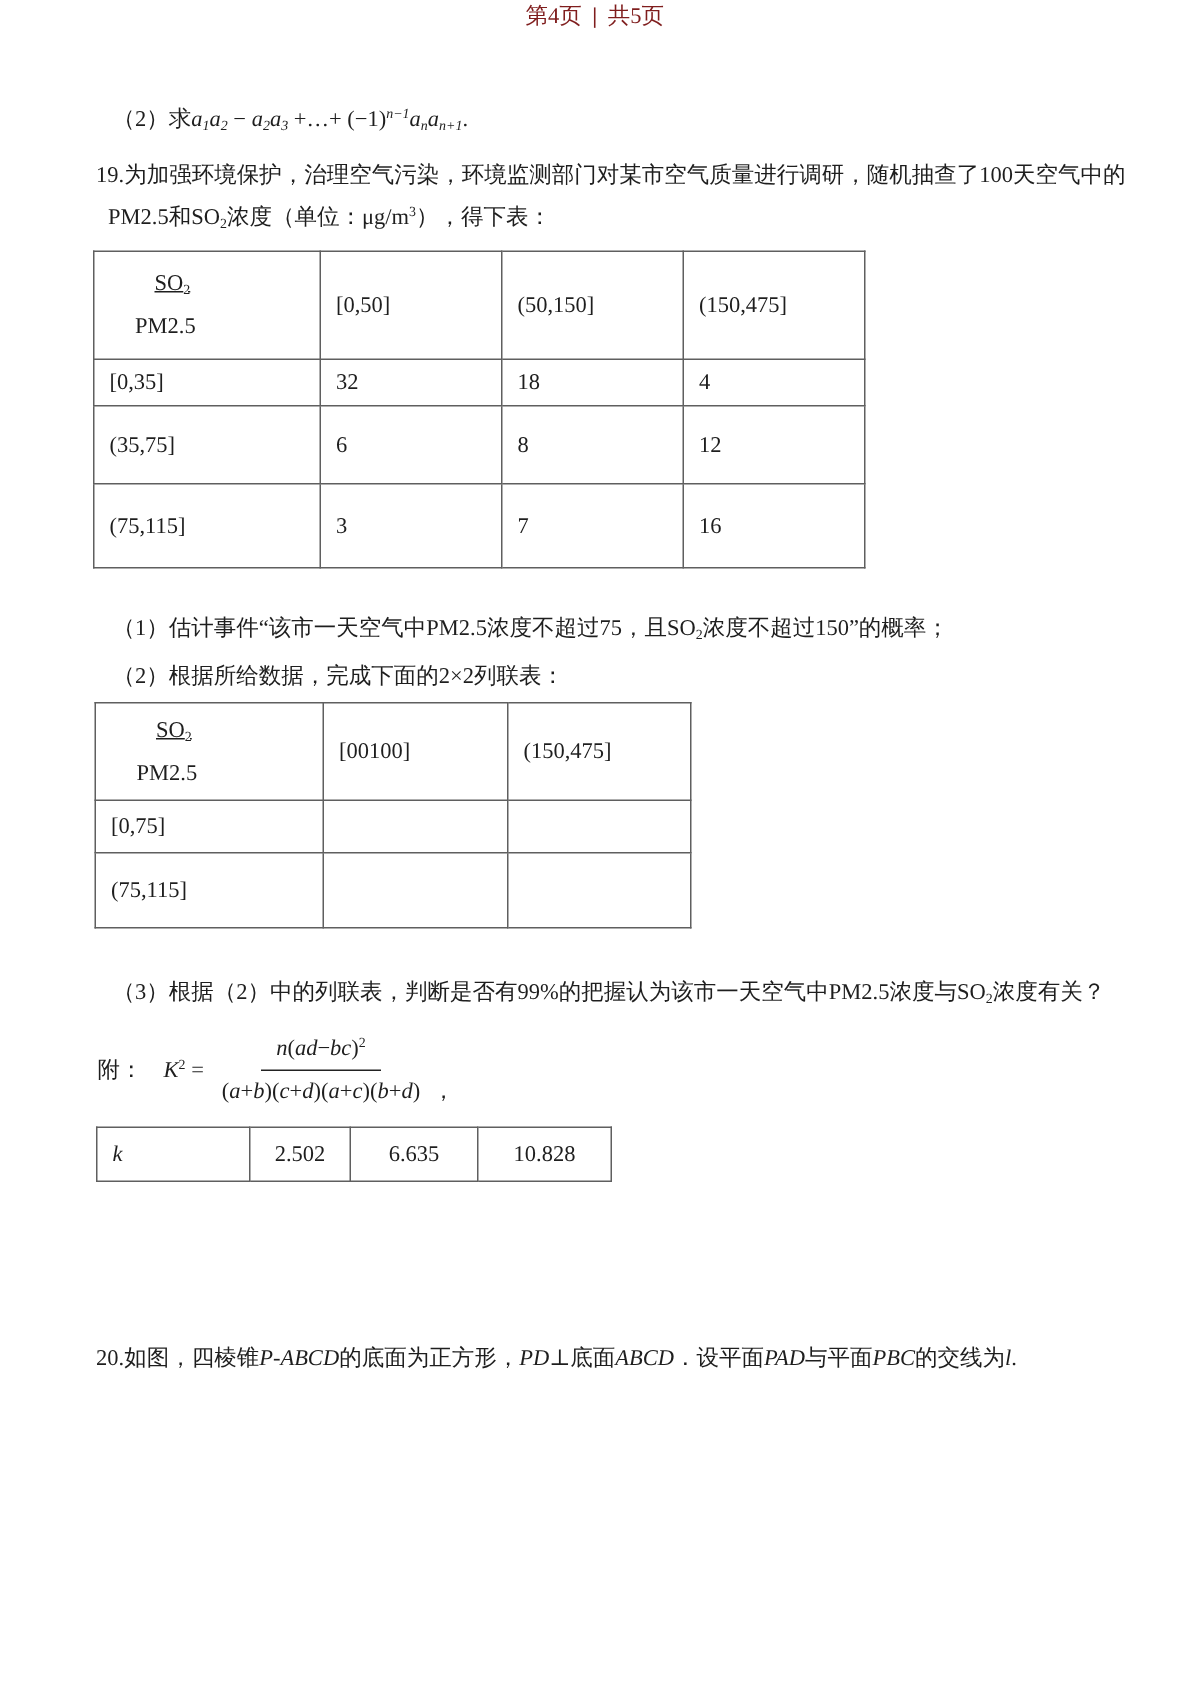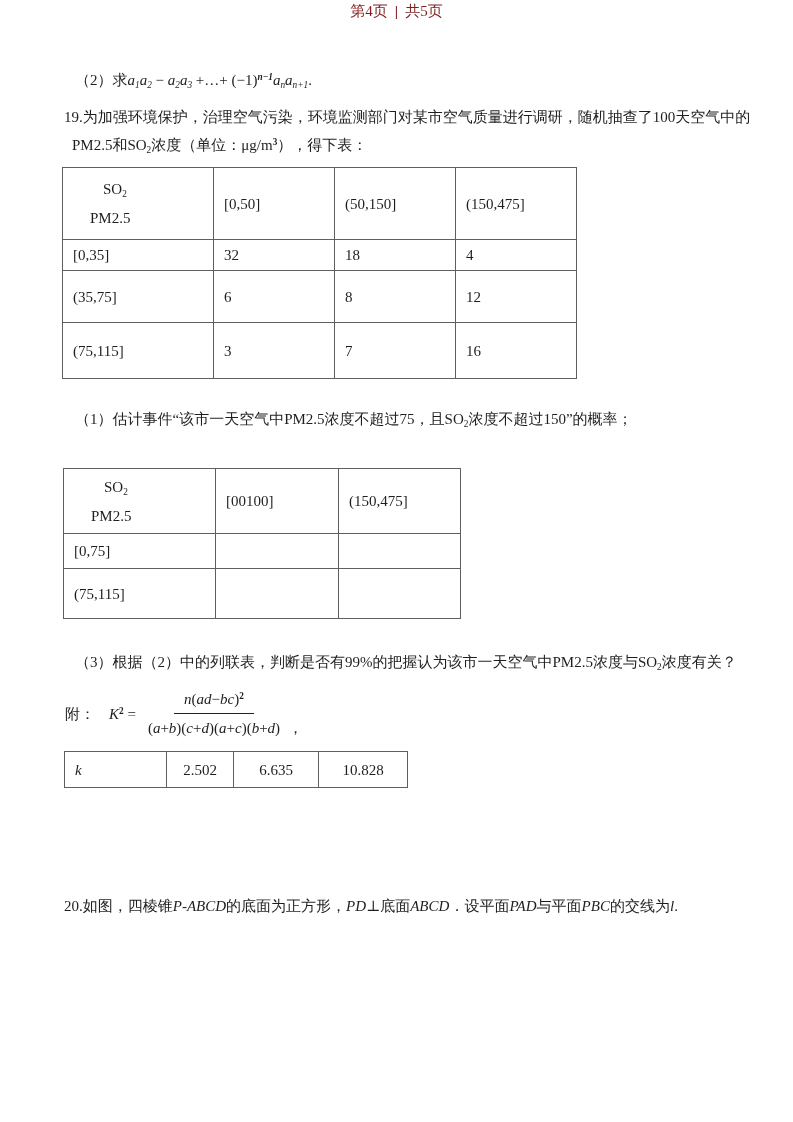--- a/index.html
+++ b/index.html
@@ -4,30 +4,30 @@
 <style>
   html,body { margin:0; padding:0; background:#ffffff; }
   #page {
     position:relative; width:793px; height:1122px; background:#ffffff;
     font-family:"Liberation Serif","DejaVu Serif",serif;
     color:#1e1e1e; font-size:15px; line-height:22px;
   }
   .abs { position:absolute; white-space:nowrap; }
   i { font-family:"Liberation Serif","DejaVu Serif",serif; font-style:italic; }
   sub { font-size:0.62em; vertical-align:-0.3em; line-height:0; }
-  sup { font-size:0.62em; vertical-align:0.55em; line-height:0;font-weight:bold; }
+  sup { font-size:0.62em; vertical-align:0.55em; line-height:0; }
   sub.it, sup.it { font-style:italic; }
 
   table { border-collapse:collapse; table-layout:fixed; }
   td {
     border:1.5px solid #5f5f5f; vertical-align:middle;
     padding:2px 4px 2px 10px; font-size:15px; overflow:hidden;
   }
   .corner { display:flex; flex-direction:column; gap:7px; }
-  .corner-top { padding-left:30px; }
+  .corner-top { padding-left:30px;text-decoration:underline; }
   .corner-bottom { padding-left:17px; }
   #table3 td.val { text-align:center; padding:2px 4px; }
 
   .kformula { display:flex; align-items:center; }
   .kf-prefix { margin-right:14px; }
   .kf-lhs { margin-right:8px; }
   .frac { display:inline-flex; flex-direction:column; align-items:center; text-align:center; }
   .frac .num { padding:0 10px 3px 10px; border-bottom:1.4px solid #222; }
   .frac .den { padding:3px 4px 0 4px; }
   .kf-suffix { margin-left:4px; align-self:flex-end; }
@@ -81,20 +81,21 @@
       <td>(75,115]</td>
       <td>3</td>
       <td>7</td>
       <td>16</td>
     </tr>
   </tbody>
     </table>
 
   <div class="abs" style="left:75px; top:408px;">（1）估计事件“该市一天空气中PM2.5浓度不超过75，且SO<sub>2</sub>浓度不超过150”的概率；</div>
 
+  <div class="abs" style="left:75px; top:440px;">（2）根据所给数据，完成下面的2×2列联表：</div>
 
   <table id="table2" class="abs" style="left:63px; top:468px; width:397px;">
     <colgroup>
         <col style="width:152px">
         <col style="width:123px">
         <col style="width:122px">
       </colgroup>
     <tbody>
         <tr style="height:65px;">
       <td>

